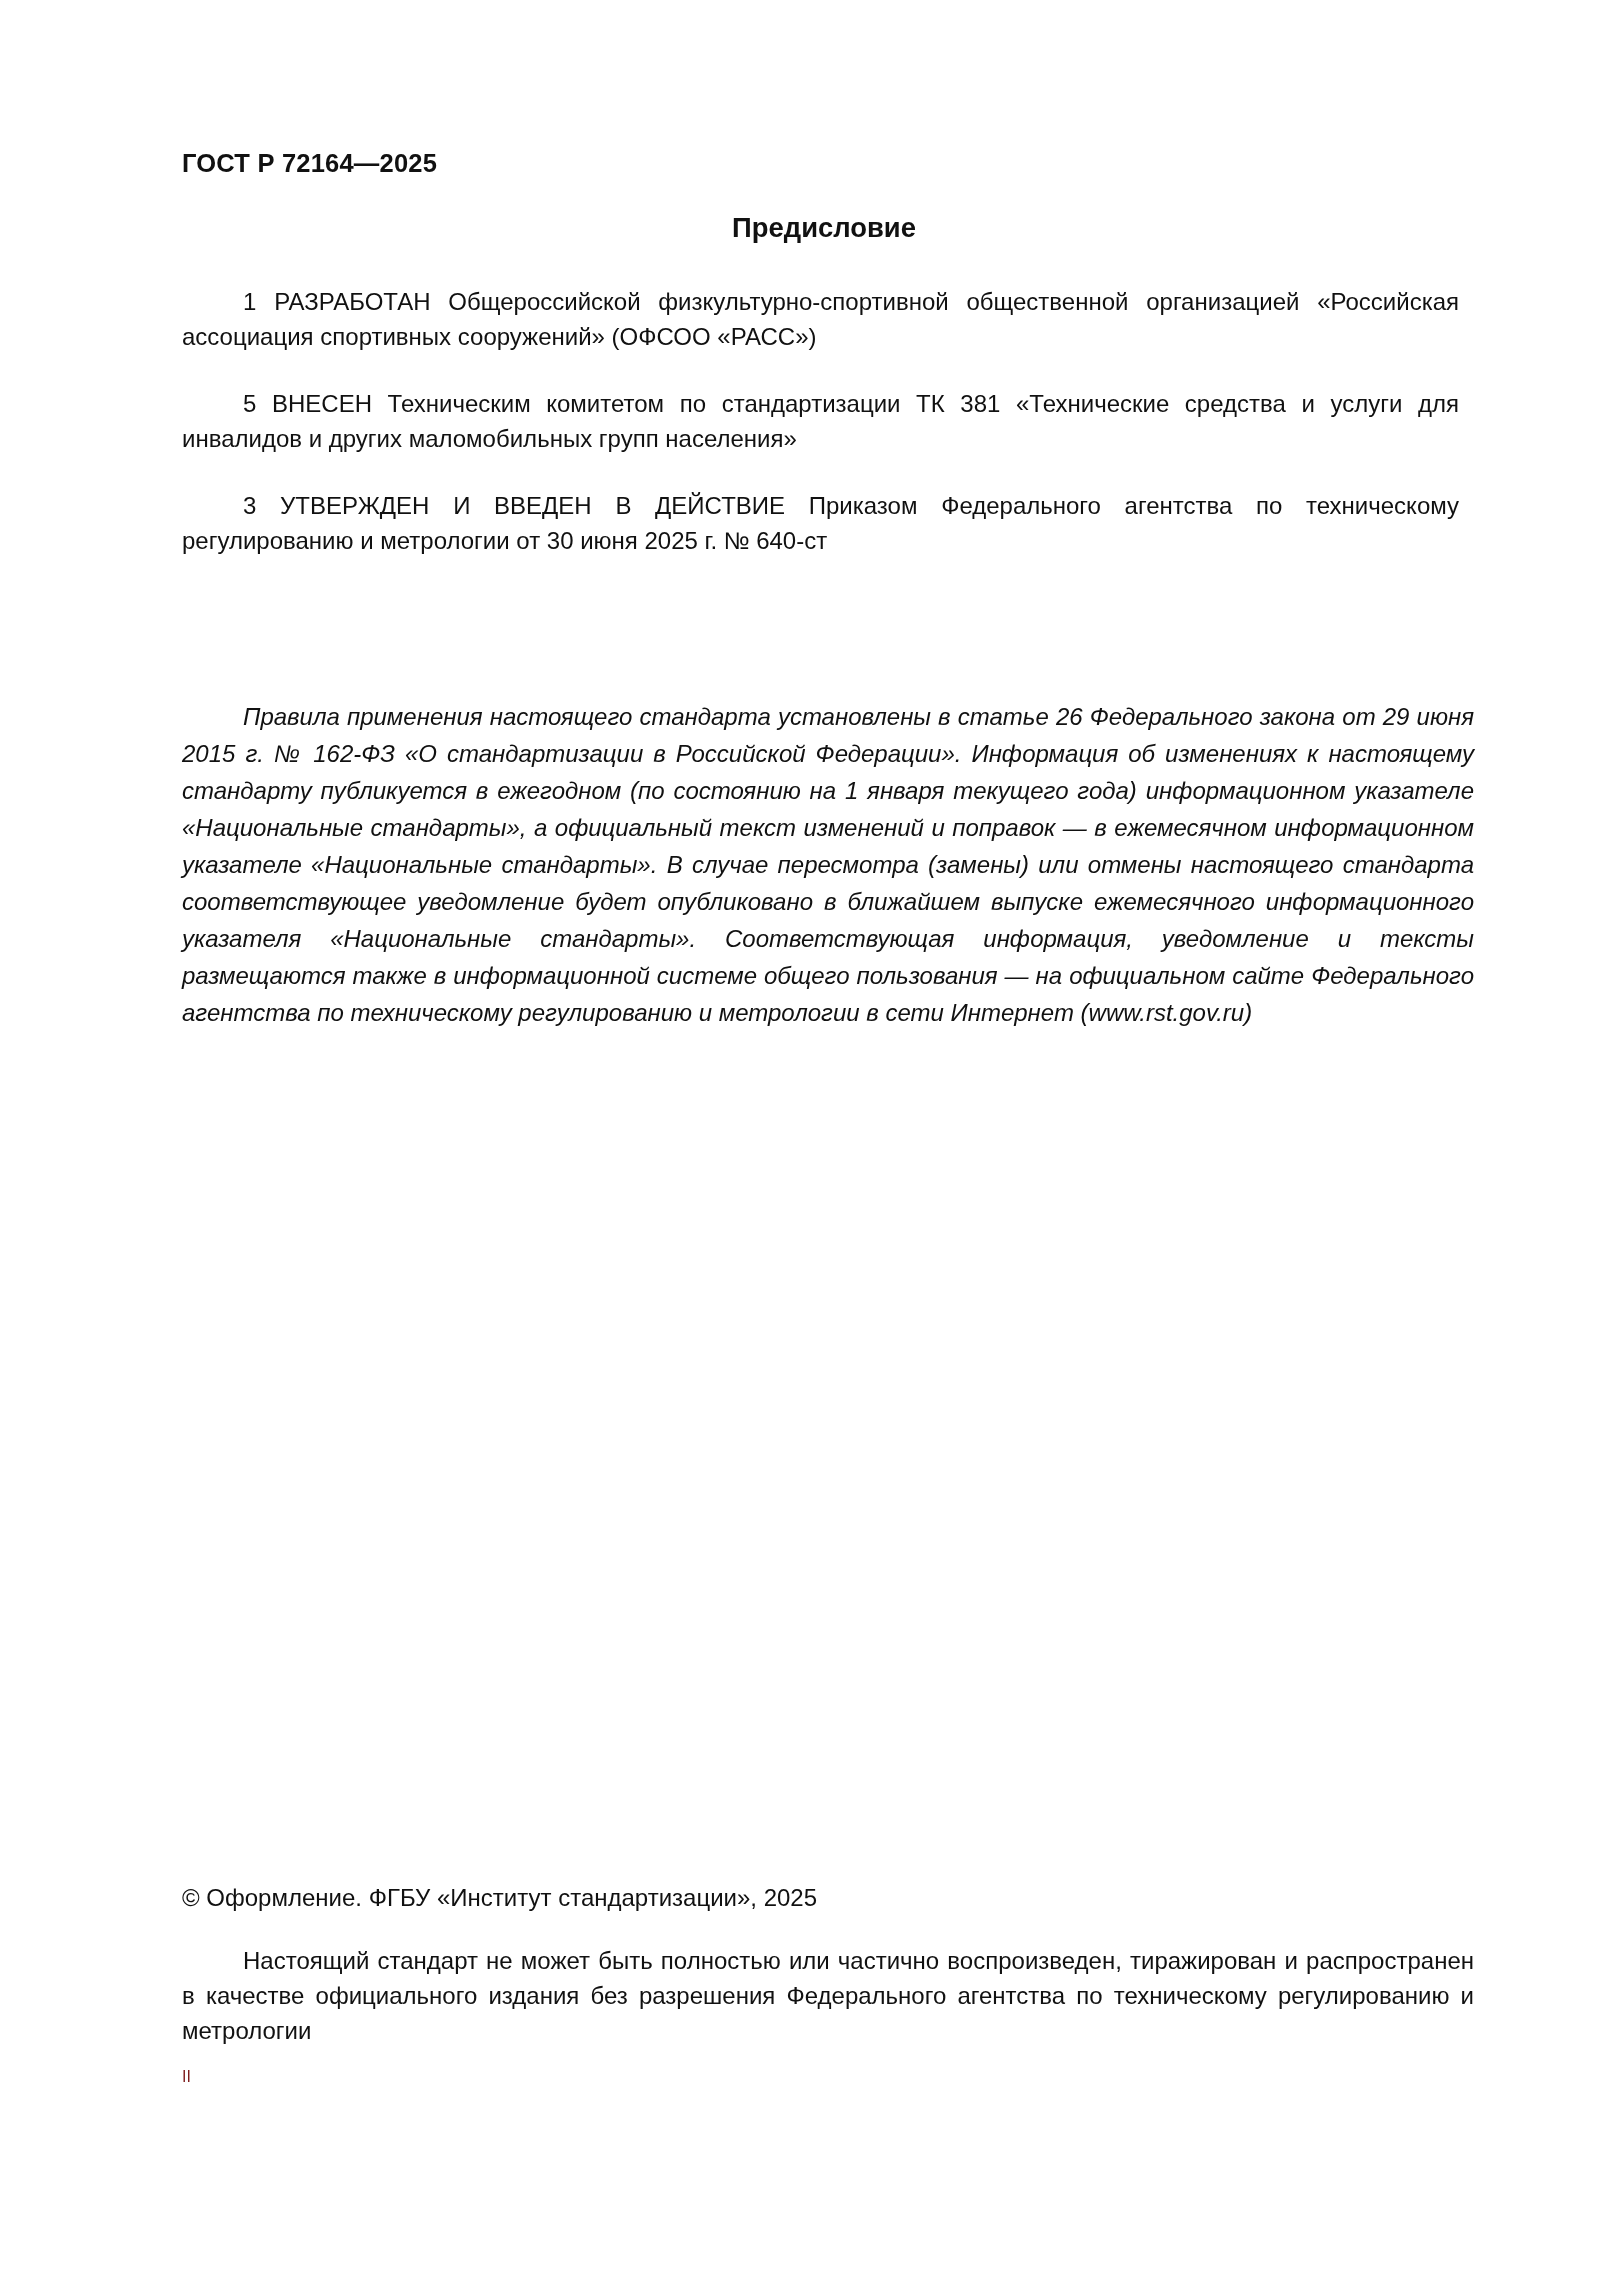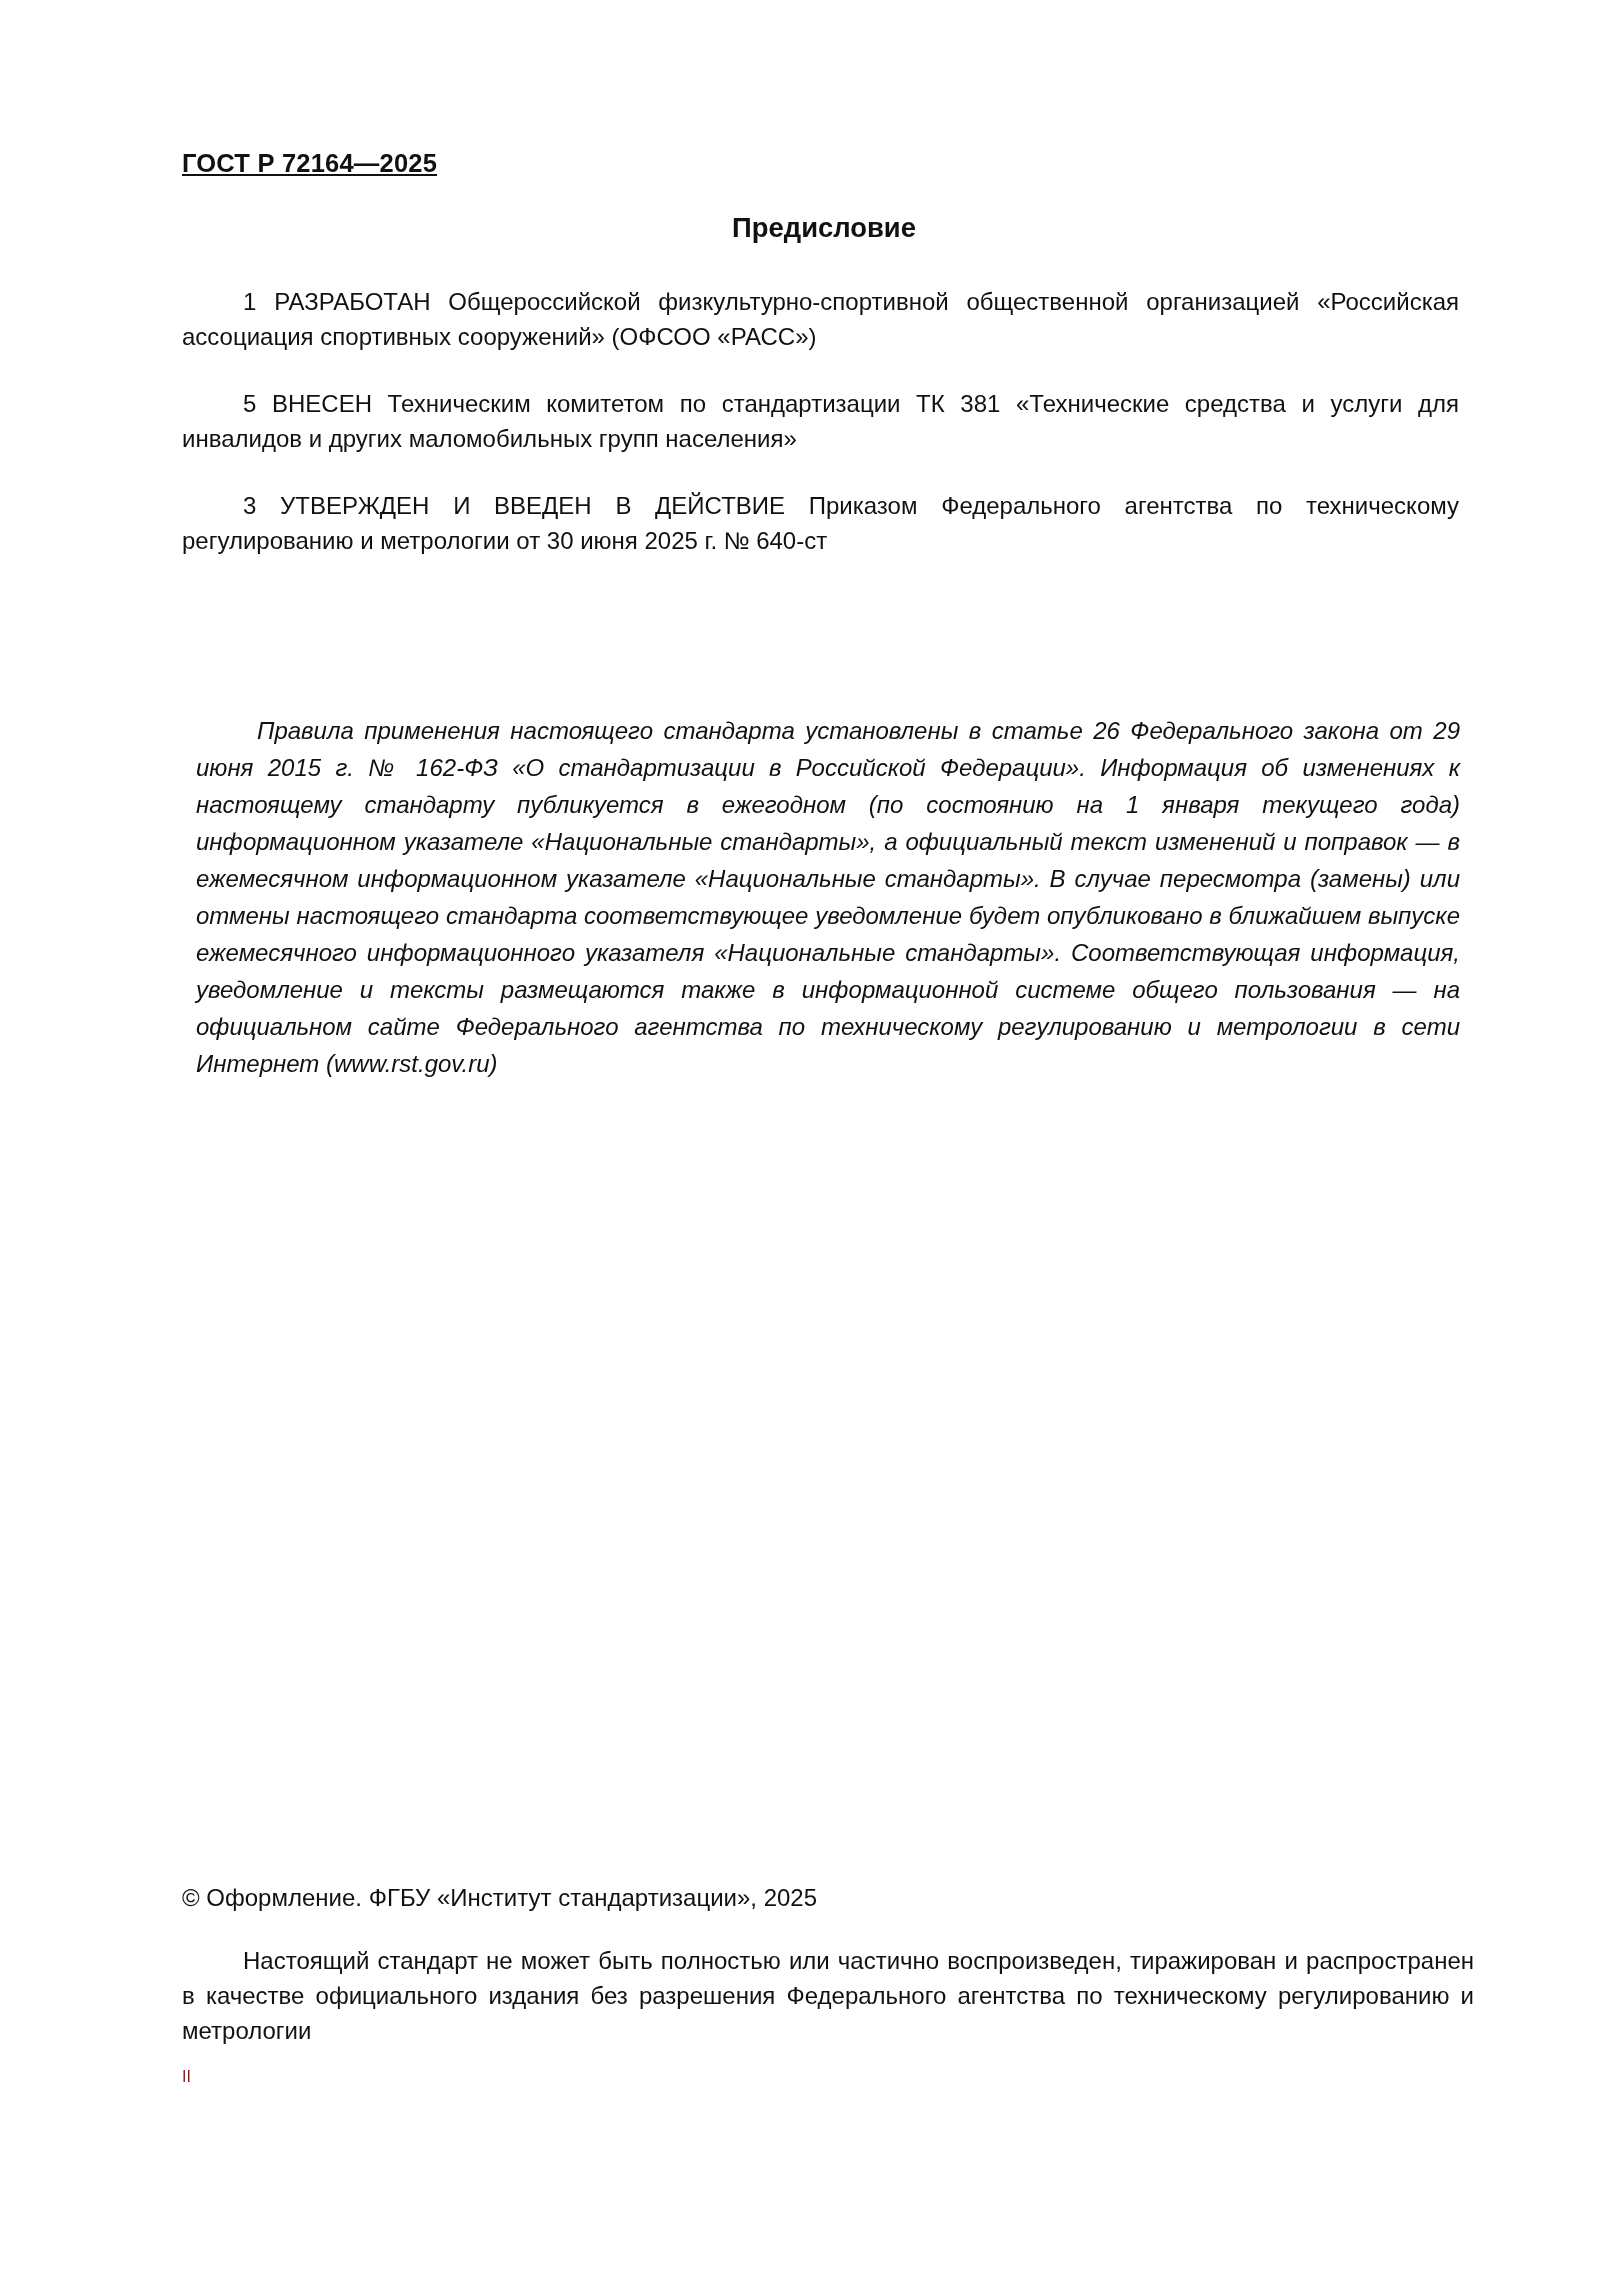--- a/index.html
+++ b/index.html
@@ -19,21 +19,20 @@
 
   
   .doc-header {
     position: absolute;
     left: 182px;
     top: 149px;
     font-size: 25.5px;
     font-weight: bold;
     letter-spacing: 0.2px;
     white-space: nowrap;
-    text-decoration: underline;
   }
 
   
   .section-title {
     position: absolute;
     left: 178px;
     top: 212px;
     width: 1292px;
     text-align: center;
     font-size: 27.4px;
@@ -60,21 +59,21 @@
   .clause.no-justify { text-align: left; }
 
   
   .rules-block {
     position: absolute;
     left: 182px;
     top: 698px;
     width: 1292px;
   }
   .rules-block p {
-    margin: 14px;
+    margin: 0;
     font-size: 24px;
     line-height: 37px;
     font-style: italic;
     text-align: justify;
     text-justify: inter-word;
     text-indent: 61px;
     hyphens: manual;
   }
 
   

